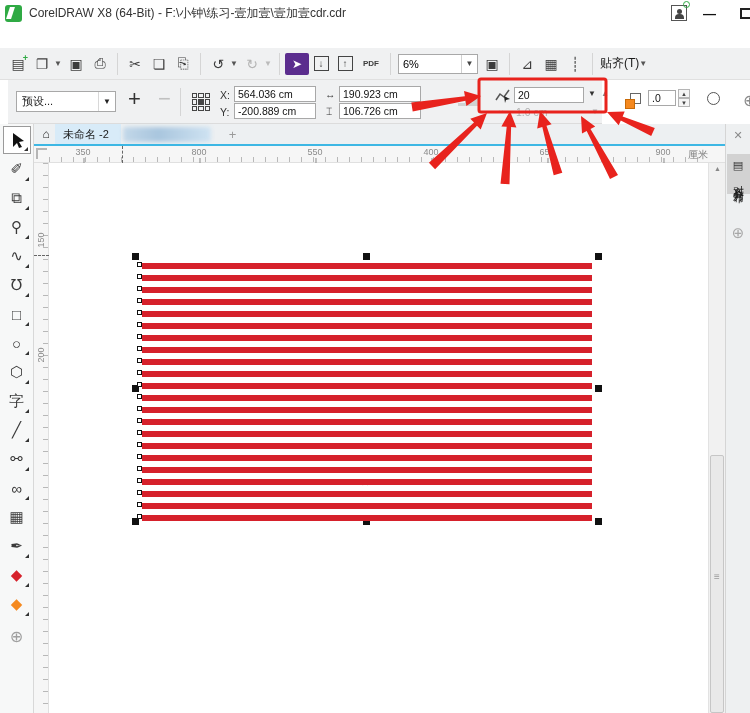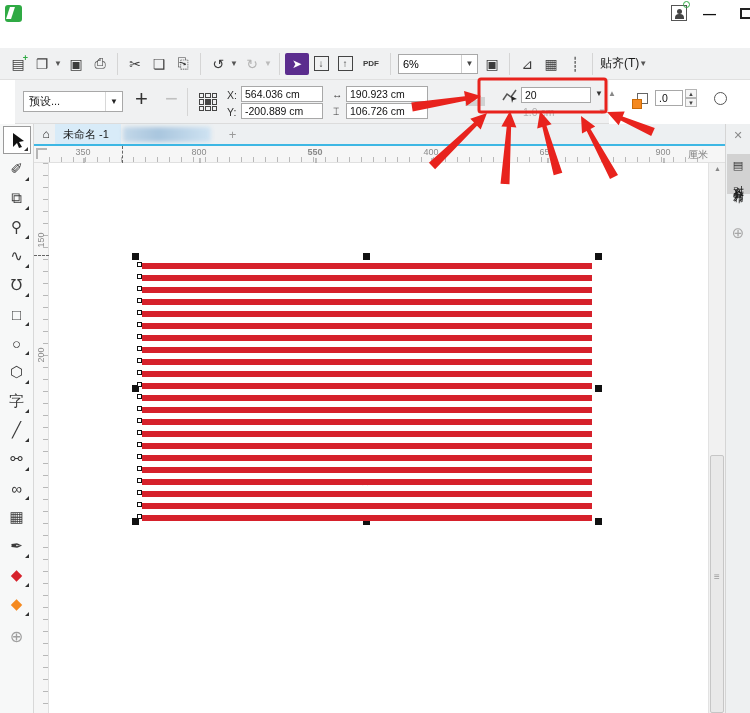--- a/index.html
+++ b/index.html
@@ -34,21 +34,21 @@
   .ti.pdfi { font-size:8px; font-weight:bold; width:28px; flex-direction:column; line-height:8px; }
   .dd { font-size:8px; color:#555; width:10px; flex:0 0 auto; }
   .dd.gray { color:#bbb; }
   .tsep { width:1px; height:22px; background:#d5d5d5; margin:0 5px; flex:0 0 auto; }
   .tcombo { display:inline-flex; align-items:center; border:1px solid #a8a8a8; background:#fff; height:20px; margin:0 2px; flex:0 0 auto; }
   .tcombo input { width:62px; border:none; outline:none; font-size:11px; padding-left:4px; font-family:inherit; }
   .tcombo .cdd { width:16px; height:100%; display:flex; align-items:center; justify-content:center; font-size:8px; color:#444; border-left:1px solid #d0d0d0; }
   .snap { font-size:12px; color:#1a1a1a; margin-left:2px; flex:0 0 auto; }
 
   
-  .propbar { position:absolute; left:15px; top:80px; width:594px; height:44px; background:#f0f1f2; border-bottom:1px solid #dcdcdc; }
+  .propbar { position:absolute; left:8px; top:80px; width:594px; height:44px; background:#f0f1f2; border-bottom:1px solid #dcdcdc; }
   .pfield { position:absolute; border:1px solid #a8a8a8; background:#fff; height:16px; font-size:10.5px; padding:0 3px; font-family:inherit; outline:none; color:#111; }
   .plabel { position:absolute; font-size:10.5px; color:#333; }
   .pgray { color:#b0b0b0; }
   .preset { position:absolute; left:8px; top:11px; width:100px; height:21px; border:1px solid #a8a8a8; background:#fff; display:flex; align-items:center; }
   .preset .pt { flex:1; padding-left:5px; font-size:11px; color:#222; }
   .preset .cdd { width:17px; align-self:stretch; display:flex; align-items:center; justify-content:center; font-size:8px; border-left:1px solid #d8d8d8; }
   .bigplus { position:absolute; left:120px; top:6px; font-size:22px; color:#333; }
   .bigminus { position:absolute; left:150px; top:6px; font-size:22px; color:#c0c0c0; }
   .psep { position:absolute; width:1px; height:28px; background:#d5d5d5; top:8px; }
   .origin-grid { position:absolute; left:184px; top:13px; width:18px; height:18px; display:grid; grid-template:repeat(3,1fr)/repeat(3,1fr); gap:1px; }
@@ -118,20 +118,21 @@
 
   .anno { position:absolute; left:0; top:0; width:750px; height:713px; pointer-events:none; z-index:60; }
 </style>
 </head>
 <body>
 
 <div class="window">
 
   <div class="titlebar">
     <div class="logo"></div>
+    <div class="title-text">CorelDRAW X8 (64-Bit) - F:\小钟\练习-壹加壹\壹加壹cdr.cdr</div>
     <div class="tb-right">
       <div class="user-ic">
         <div class="user-head"></div>
           <div class="user-body"></div>
           <div class="user-pwr"></div>
       </div>
       <div class="min-btn">—</div>
       <div class="max-part"></div>
     </div>
   </div>
@@ -319,34 +320,34 @@
         </div>
         <div class="tool fly">
           <span class="orange">◆</span>
         </div>
         <div class="tool-add">⊕</div>
       </div>
 
     <div class="workarea">
       <div class="tabbar">
         <div class="home-btn">⌂</div>
-        <div class="doc-tab">未命名 -1</div>
+        <div class="doc-tab">未命名 -2</div>
         <div class="blur-blob"></div>
         <div class="newtab-btn">+</div>
       </div>
       <div class="cyanline"></div>
 
       <div class="hruler" id="hruler">
         <div class="hr-corner"></div>
         <div class="hr-band"></div>
         <div class="hr-dash"></div>
         <div class="hr-unit" style="left:654px">厘米</div>
       <span class="hr-label" style="left: 49px;">350</span>
           <span class="hr-label" style="left: 165px;">800</span>
-          <span class="hr-label" style="left: 281px; font-weight: bold;">550</span>
+          <span class="hr-label" style="left: 281px;">550</span>
           <span class="hr-label" style="left: 397px;">400</span>
           <span class="hr-label" style="left: 513px;">650</span>
           <span class="hr-label" style="left: 629px;">900</span>
         </div>
 
       <div class="canvasrow">
         <div class="vruler" id="vruler">
           <div class="vr-band"></div>
           <div class="vr-dash"></div>
         <span class="vr-label" style="top: 72px; left: -3px;">150</span>

